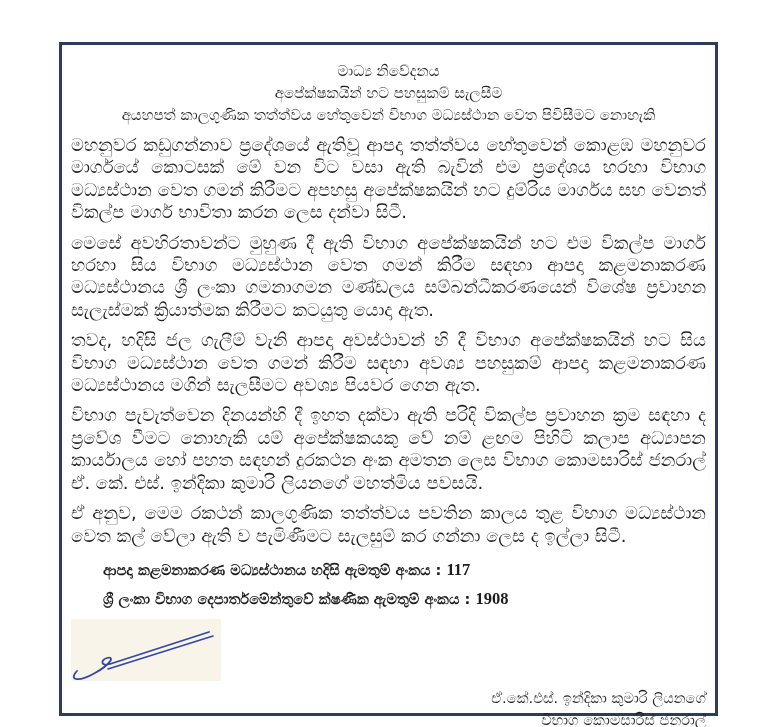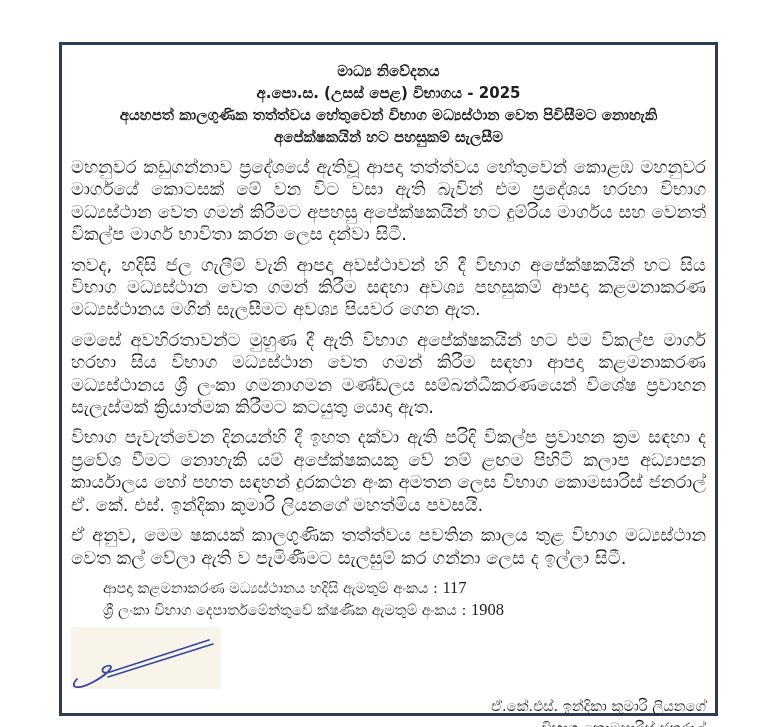--- a/index.html
+++ b/index.html
@@ -24,35 +24,36 @@
     top: 42px;
     width: 659px;
     height: 674px;
     box-sizing: border-box;
     border: 3px solid #2c3d55;
     padding: 15px 9px 0 9px;
     background: #ffffff;
   }
   .doc-header {
     text-align: center;
-    font-weight: bold;
+    font-weight: normal;
     font-size: 15px;
     line-height: 22px;
     margin: 0 0 8px 0;
   }
   .body-par {
     font-size: 18px;
     line-height: 22.4px;
     text-align: justify;
     margin: 0 0 8px 0;
   }
   .hotlines {
     margin: 2px 0 6px 32px;
     font-size: 14.6px;
-    line-height: 22px;
+    line-height: 29px;
+    font-weight: bold;
   }
   .num {
     font-family: "Liberation Serif", "DejaVu Serif", serif;
     font-size: 16.5px;
   }
   .sig-img {
     width: 150px;
     height: 62px;
     background: #f9f4ea;
     margin: 4px 0 6px 0;
@@ -65,30 +66,29 @@
   }
 </style>
 </head>
 <body>
 
 <div class="canvas">
   <div class="sheet">
 
     <div class="doc-header">
       <div>මාධ්‍ය නිවේදනය</div>
-      <div>අ.පො.ස. (උසස් පෙළ) විභාගය - 2025</div>
+      <div>අපේක්ෂකයින් හට පහසුකම් සැලසීම</div>
       <div>අයහපත් කාලගුණික තත්ත්වය හේතුවෙන් විභාග මධ්‍යස්ථාන වෙත පිවිසීමට නොහැකි</div>
-      <div>අපේක්ෂකයින් හට පහසුකම් සැලසීම</div>
     </div>
 
     <p class="body-par">මහනුවර කඩුගන්නාව ප්‍රදේශයේ ඇතිවූ ආපදා තත්ත්වය හේතුවෙන් කොළඹ මහනුවර මාර්ගයේ කොටසක් මේ වන විට වසා ඇති බැවින් එම ප්‍රදේශය හරහා විභාග මධ්‍යස්ථාන වෙත ගමන් කිරීමට අපහසු අපේක්ෂකයින් හට දුම්රිය මාර්ගය සහ වෙනත් විකල්ප මාර්ග භාවිතා කරන ලෙස දන්වා සිටී.</p>
+    <p class="body-par">මෙසේ අවහිරතාවන්ට මුහුණ දී ඇති විභාග අපේක්ෂකයින් හට එම විකල්ප මාර්ග හරහා සිය විභාග මධ්‍යස්ථාන වෙත ගමන් කිරීම සඳහා ආපදා කළමනාකරණ මධ්‍යස්ථානය ශ්‍රී ලංකා ගමනාගමන මණ්ඩලය සම්බන්ධීකරණයෙන් විශේෂ ප්‍රවාහන සැලැස්මක් ක්‍රියාත්මක කිරීමට කටයුතු යොදා ඇත.</p>
     <p class="body-par">තවද, හදිසි ජල ගැලීම් වැනි ආපදා අවස්ථාවන් හි දී විභාග අපේක්ෂකයින් හට සිය විභාග මධ්‍යස්ථාන වෙත ගමන් කිරීම සඳහා අවශ්‍ය පහසුකම් ආපදා කළමනාකරණ මධ්‍යස්ථානය මගින් සැලසීමට අවශ්‍ය පියවර ගෙන ඇත.</p>
-    <p class="body-par">මෙසේ අවහිරතාවන්ට මුහුණ දී ඇති විභාග අපේක්ෂකයින් හට එම විකල්ප මාර්ග හරහා සිය විභාග මධ්‍යස්ථාන වෙත ගමන් කිරීම සඳහා ආපදා කළමනාකරණ මධ්‍යස්ථානය ශ්‍රී ලංකා ගමනාගමන මණ්ඩලය සම්බන්ධීකරණයෙන් විශේෂ ප්‍රවාහන සැලැස්මක් ක්‍රියාත්මක කිරීමට කටයුතු යොදා ඇත.</p>
     <p class="body-par">විභාග පැවැත්වෙන දිනයන්හි දී ඉහත දක්වා ඇති පරිදි විකල්ප ප්‍රවාහන ක්‍රම සඳහා ද ප්‍රවේශ වීමට නොහැකි යම් අපේක්ෂකයකු වේ නම් ළඟම පිහිටි කලාප අධ්‍යාපන කාර්යාලය හෝ පහත සඳහන් දුරකථන අංක අමතන ලෙස විභාග කොමසාරිස් ජනරාල් ඒ. කේ. එස්. ඉන්දිකා කුමාරි ලියනගේ මහත්මිය පවසයි.</p>
-    <p class="body-par">ඒ අනුව, මෙම ෂකයක් කාලගුණික තත්ත්වය පවතින කාලය තුළ විභාග මධ්‍යස්ථාන වෙත කල් වේලා ඇති ව පැමිණීමට සැලසුම් කර ගන්නා ලෙස ද ඉල්ලා සිටී.</p>
+    <p class="body-par">ඒ අනුව, මෙම රකථන් කාලගුණික තත්ත්වය පවතින කාලය තුළ විභාග මධ්‍යස්ථාන වෙත කල් වේලා ඇති ව පැමිණීමට සැලසුම් කර ගන්නා ලෙස ද ඉල්ලා සිටී.</p>
 
     <div class="hotlines">
       <div>
         <span>ආපදා කළමනාකරණ මධ්‍යස්ථානය හදිසි ඇමතුම් අංකය :</span>
         <span class="num">117</span>
       </div>
       <div>
         <span>ශ්‍රී ලංකා විභාග දෙපාර්තමේන්තුවේ ක්ෂණික ඇමතුම් අංකය :</span>
         <span class="num">1908</span>
       </div>

